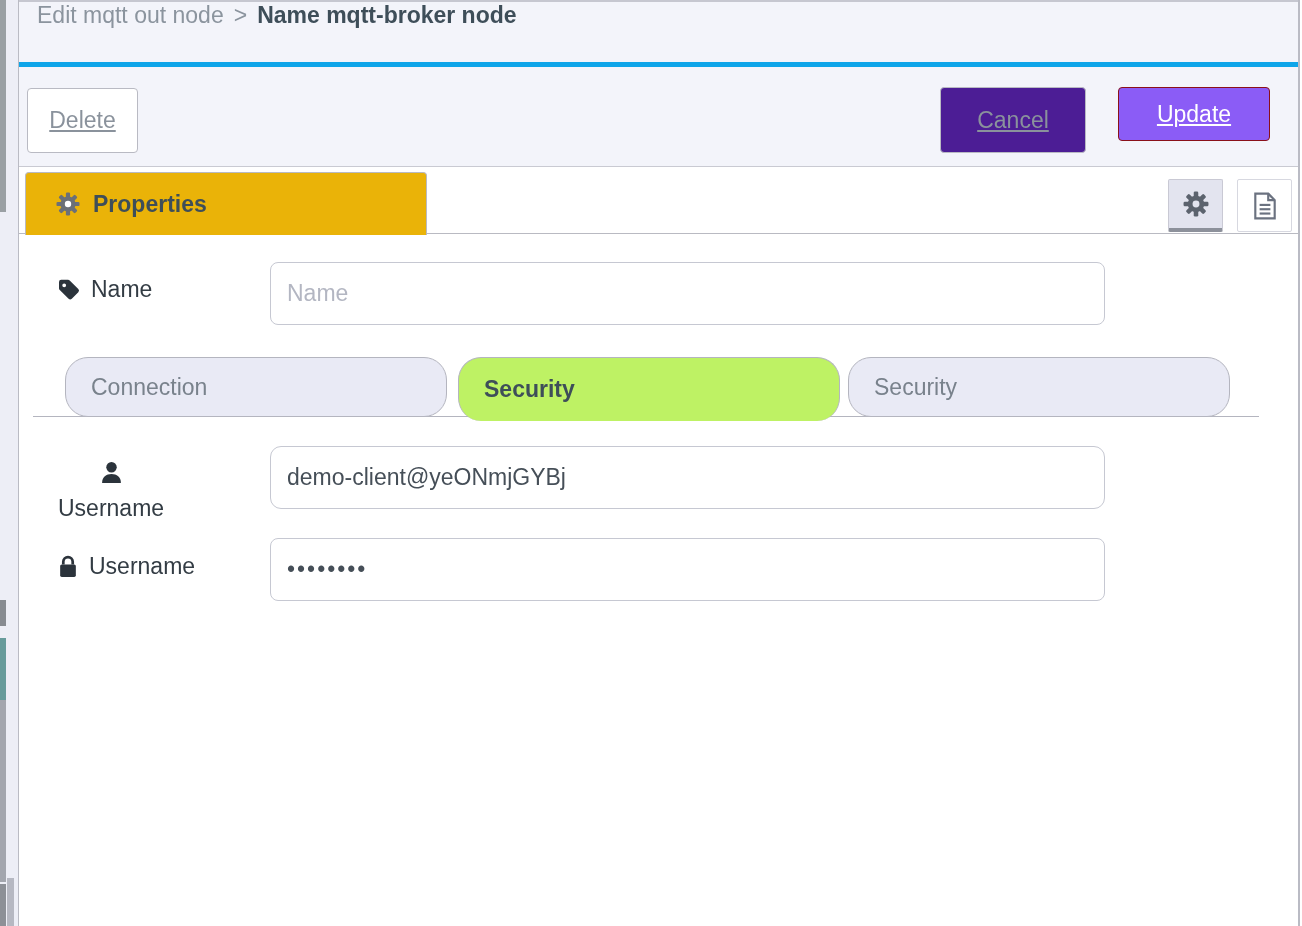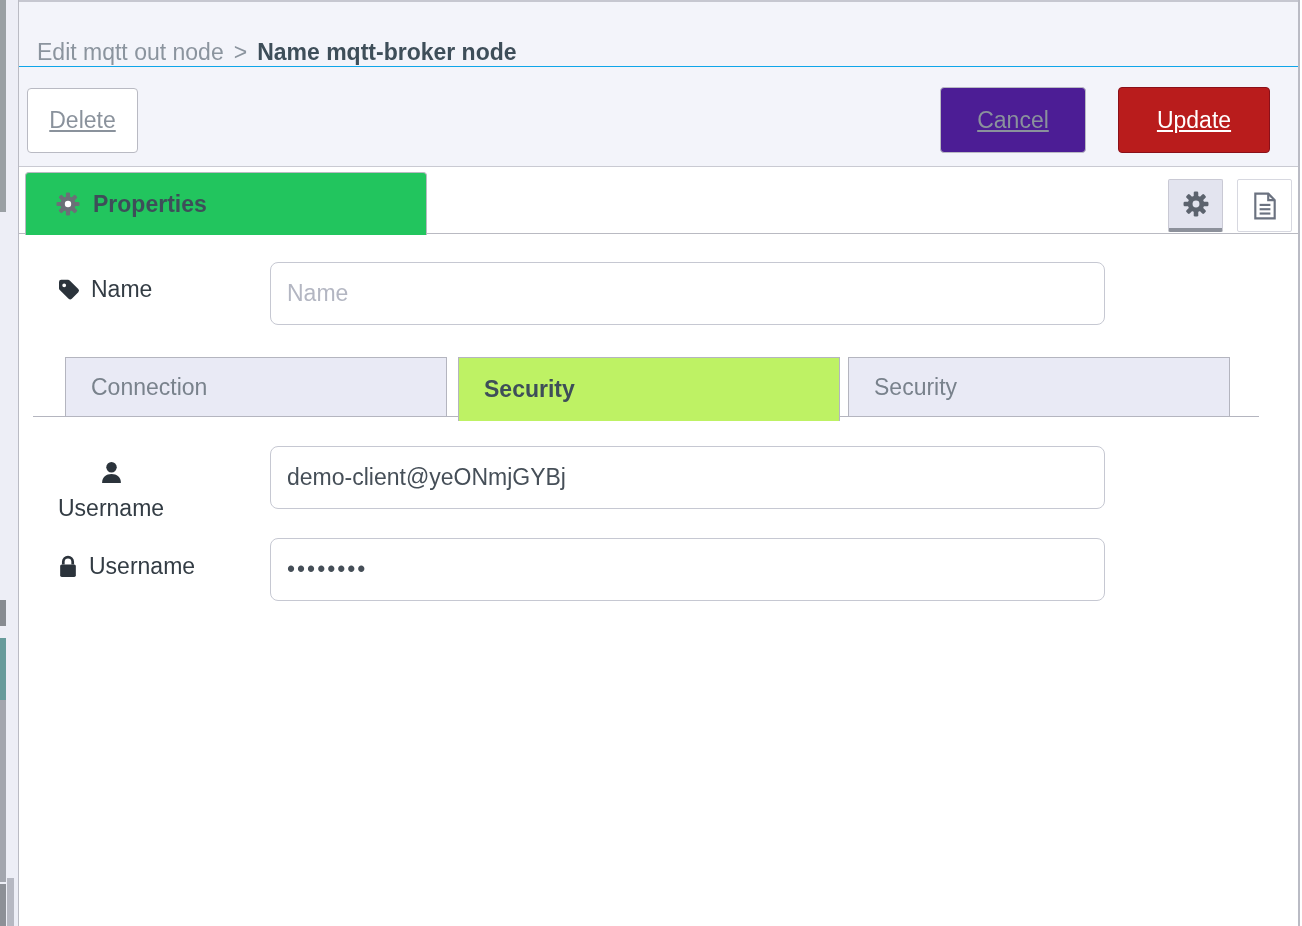--- a/index.html
+++ b/index.html
@@ -16,66 +16,66 @@
   .frag-c { top:638px; height:62px; background:#679b9b; }
   .frag-d { top:700px; height:182px; background:#a3a6ae; }
   .frag-e { top:884px; height:42px; width:6px; background:#8d9097; }
   .frag-scroll { left:7px; top:878px; width:7px; height:48px; background:#b6b8c2; }
 
   
   .dialog { left:18px; top:0; width:1282px; height:926px; background:#fff;
             border-left:1px solid #babbc4; border-right:2px solid #babbc4; }
 
   .crumb-bar { left:19px; top:0; width:1279px; height:67px; background:#f3f4fa;
-               border-top:2px solid #c6c7d0; border-bottom:1px solid #0ea5e9;
-               display:flex; align-items:flex-end; padding-left:18px;
+               border-top:2px solid #c6c7d0; border-bottom:5px solid #0ea5e9;
+               display:flex; align-items:flex-start; padding-left:18px;
                font-size:23px; color:#8b949e; }
   .crumb-parent { color:#8b949e; cursor:pointer; }
   .crumb-sep { margin:0 10px; color:#8b949e; }
   .crumb-current { color:#3e4e59; font-weight:bold; }
 
   .button-bar { left:19px; top:67px; width:1279px; height:100px; background:#f3f4fa;
                 border-bottom:1px solid #c9cad2; }
   .btn { position:absolute; display:flex; align-items:center; justify-content:center;
          font-size:23px; border-radius:4px; cursor:pointer;text-decoration:underline; }
   .btn-delete { left:8px; top:21px; width:111px; height:65px; background:#fff;
                 border:1px solid #b9bac3; color:#8a929c; }
   .btn-cancel { left:921px; top:20px; width:146px; height:66px; background:#4c1d95;
                 border:1px solid #b9bac3; color:#8a929c; }
-  .btn-update { left:1099px; top:20px; width:152px; height:66px; background:#b91c1c;
+  .btn-update { left:1099px; top:20px; width:152px; height:54px; background:#8b5cf6;
                 border:1px solid #8a1019; color:#fff; }
 
   .panel-header { left:19px; top:167px; width:1279px; height:67px; background:#fff;
                   border-bottom:1px solid #b9bac2; }
-  .properties-tab { left:25px; top:172px; width:402px; height:63px; background:#22c55e;
+  .properties-tab { left:25px; top:172px; width:402px; height:63px; background:#eab308;
                     border:1px solid #b9bac2; border-bottom:none;
                     border-radius:4px 4px 0 0; z-index:3;
                     display:flex; align-items:center; gap:13px; padding-left:30px;
                     font-size:23px; font-weight:bold; color:#3e4e59; cursor:pointer; }
   .icon-btn { position:absolute; top:179px; width:55px; height:53px;
               display:flex; align-items:center; justify-content:center; cursor:pointer; }
   .gear-btn { left:1168px; background:#e3e4ef; border:1px solid #c9c9d4;
               border-bottom:4px solid #8d919b; border-radius:2px; }
   .doc-btn  { left:1237px; background:#fff; border:1px solid #d7d8e0; border-radius:2px; }
 
   
   .field-label { position:absolute; left:58px; display:flex; align-items:center; gap:11px;
                  font-size:23px; color:#333c44; }
   .lbl-name { top:276px; } .lbl-user { top:461px;flex-direction:column; } .lbl-pass { top:553px; }
   .text-input { position:absolute; left:270px; width:835px; height:63px;
                 border:1px solid #c6c8d2; border-radius:8px; background:#fff;
                 font-family:"Liberation Sans", sans-serif; font-size:23px;
                 color:#464f58; padding:0 16px; outline:none; }
   .text-input::placeholder { color:#b3b6c2; opacity:1; }
-  .in-name { top:262px; } .in-user { top:446px; } .in-pass { top:538px; letter-spacing:2px; }
+  .in-name { top:262px; } .in-user { top:446px;border-radius:11px; } .in-pass { top:538px; letter-spacing:2px; }
 
   .tabline { left:33px; top:416px; width:1226px; height:1px; background:#b4b5bf; }
   .sec-tab { position:absolute; top:357px; width:382px; height:60px;
              display:flex; align-items:center; padding-left:25px;
-             font-size:23px; cursor:pointer; }
+             font-size:23px; cursor:pointer;border-radius:23px; }
   .sec-tab.inactive { background:#e9eaf5; border:1px solid #b4b5bf; color:#79828c; }
   .sec-tab.active { height:64px; background:#bef264; border:1px solid #b4b5bf;
                     border-bottom:none; color:#3e4e59; font-weight:bold; z-index:2;text-align:right; }
   .tab-conn { left:65px; } .tab-sec { left:458px; } .tab-msg { left:848px; }
 
   .svg-ico { display:block; }
 </style>
 </head>
 <body>
 

